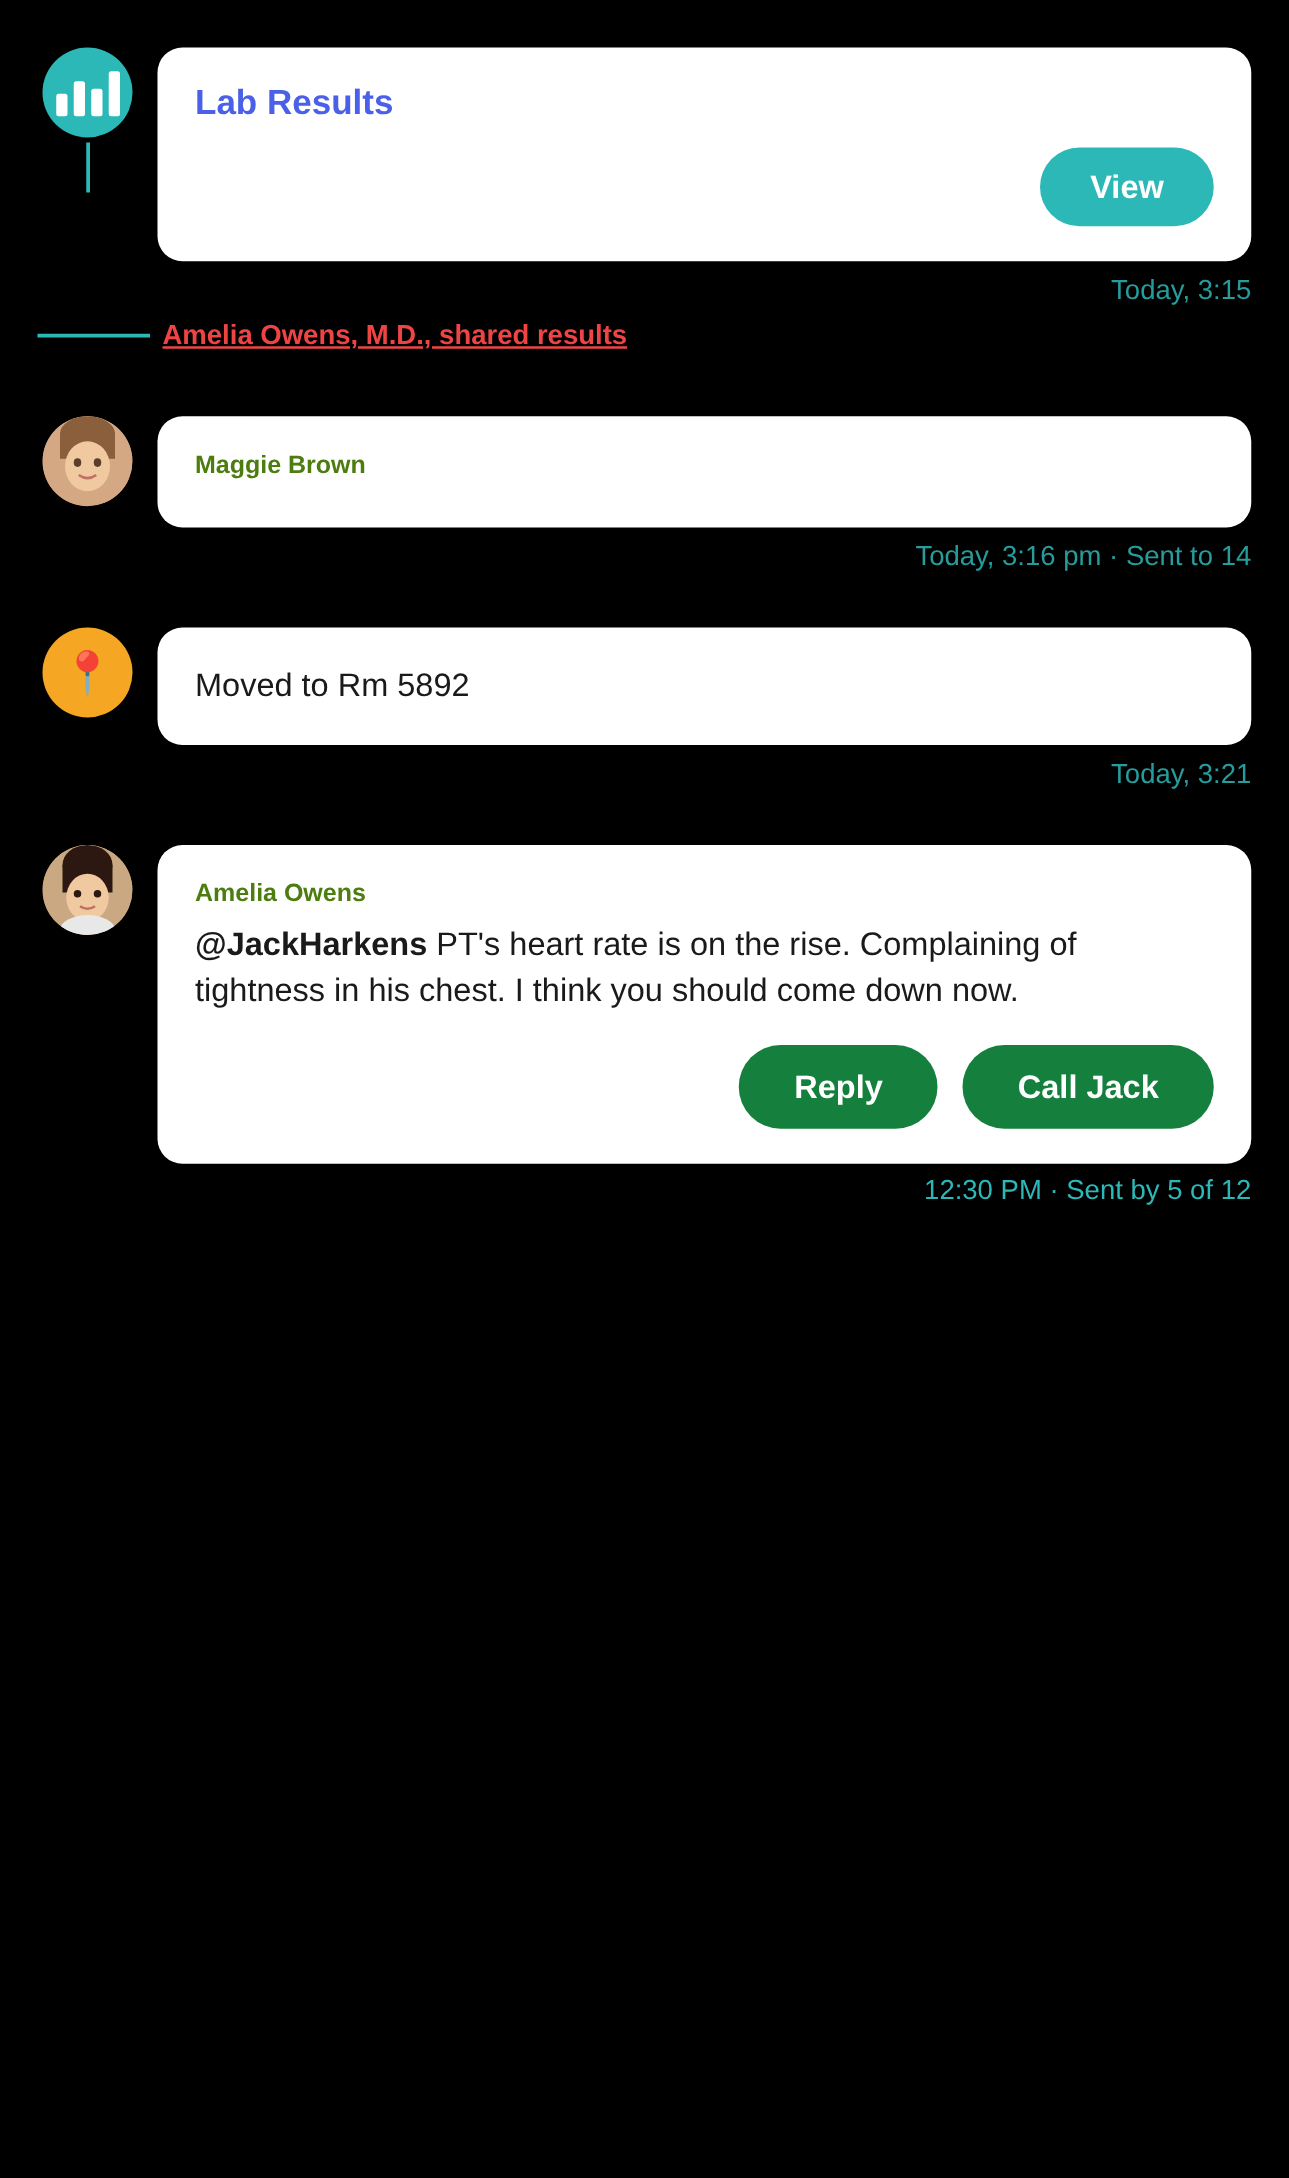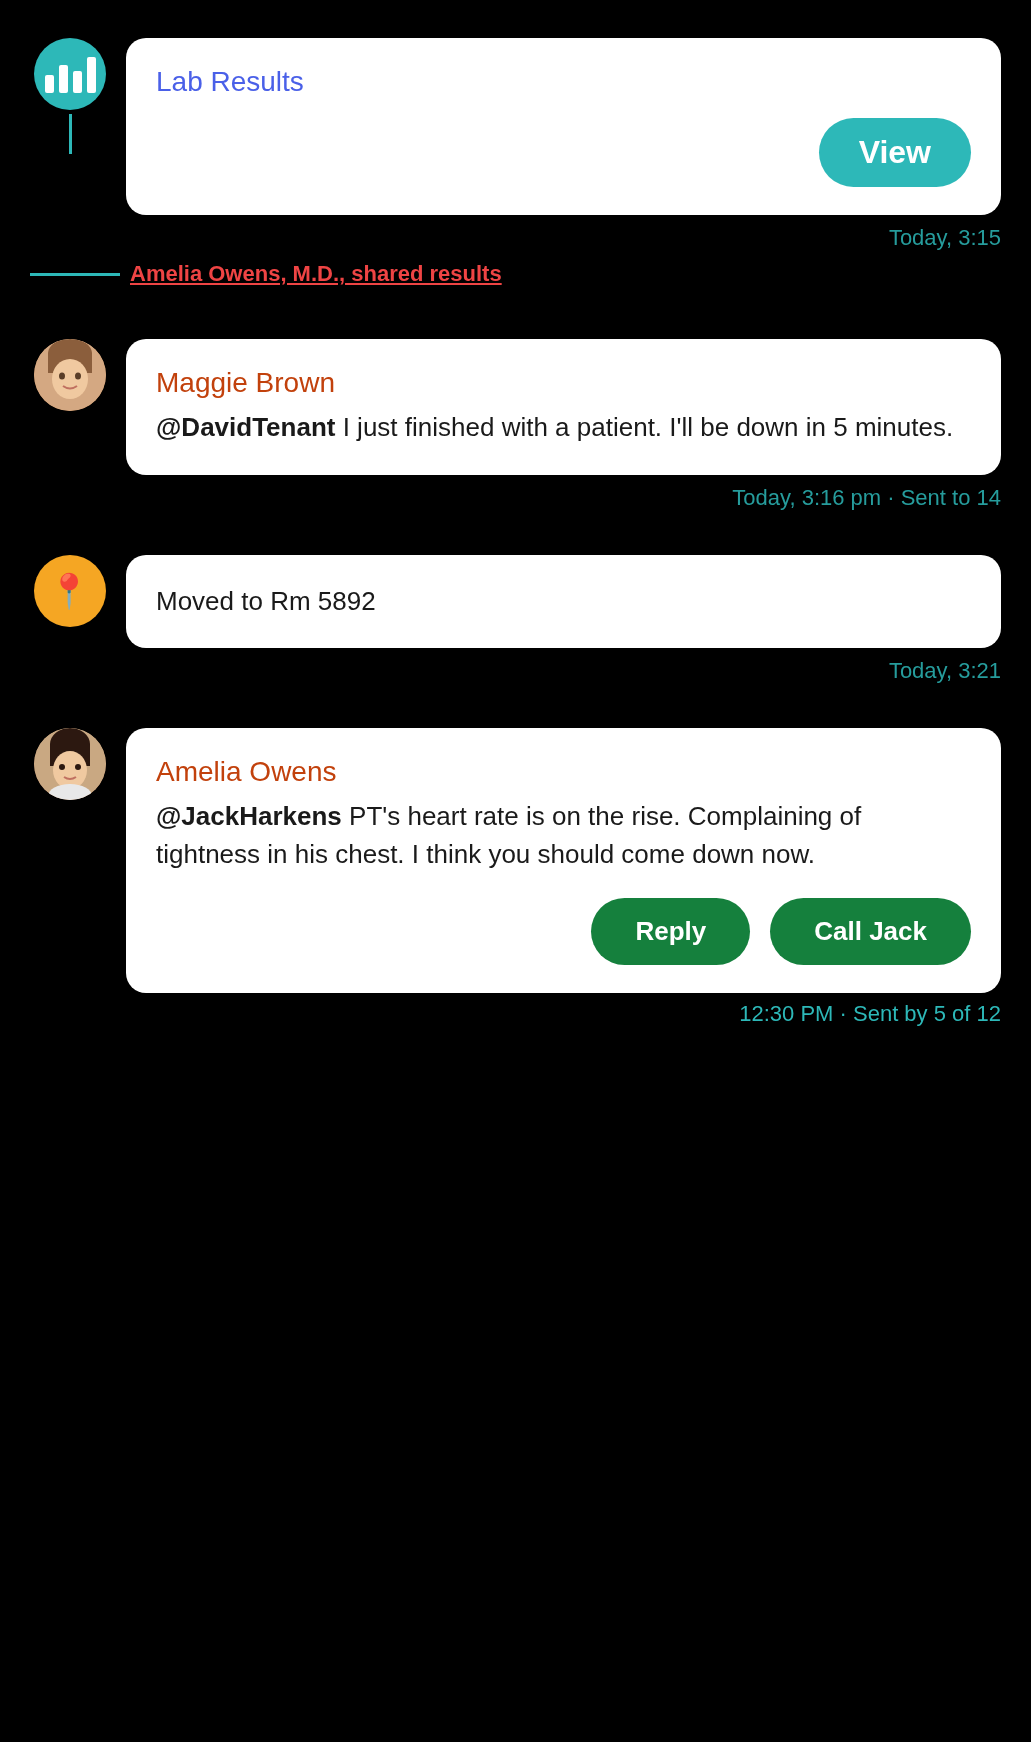--- a/index.html
+++ b/index.html
@@ -67,52 +67,52 @@
       background: #fff;
       border-radius: 20px;
       padding: 28px 30px;
       flex: 1;
       margin-left: 16px;
       margin-bottom: 0;
     }
 
     .card-title {
       font-size: 28px;
-      font-weight: 400;
+      font-weight: 700;
       color: #4a60e8;
       margin-bottom: 20px;
     }
 
     .card-body {
       font-size: 26px;
       color: #1a1a1a;
       line-height: 1.45;
     }
 
     .card-body .mention {
       font-weight: 700;
     }
 
     .card-author {
-      font-size: 28px;
-      font-weight: 400;
-      color: #c2410c;
+      font-size: 20px;
+      font-weight: 700;
+      color: #4d7c0f;
       margin-bottom: 10px;
     }
 
     .view-btn {
       display: block;
       margin-left: auto;
       margin-top: 20px;
       background: #2db8b8;
       color: #fff;
       border: none;
       border-radius: 40px;
       padding: 16px 40px;
-      font-size: 32px;
+      font-size: 26px;
       font-weight: 600;
       cursor: pointer;
     }
 
     .timestamp-row {
       display: flex;
       justify-content: flex-end;
       padding: 10px 30px 6px 66px;
       align-items: flex-end;
     }
@@ -264,23 +264,20 @@
 
           <ellipse cx="28" cy="37" rx="3" ry="3.5" fill="#5a3e28"></ellipse>
           <ellipse cx="44" cy="37" rx="3" ry="3.5" fill="#5a3e28"></ellipse>
 
           <path d="M29 47 Q36 52 43 47" stroke="#c07060" stroke-width="2" fill="none"></path>
         </svg>
       </div>
     </div>
     <div class="card">
       <div class="card-author">Maggie Brown</div>
-      <div class="card-body">
-        <span class="mention">@DavidTenant</span><span> I just finished with a patient. I'll be down in 5 minutes.</span>
-      </div>
     </div>
   </div>
 
   <div class="timestamp-row">
     <span class="timestamp">Today, 3:16 pm · Sent to 14</span>
   </div>
 
   <div class="message-row" style="margin-top: 20px;">
     <div class="avatar-col">
       <div class="avatar-circle orange">

